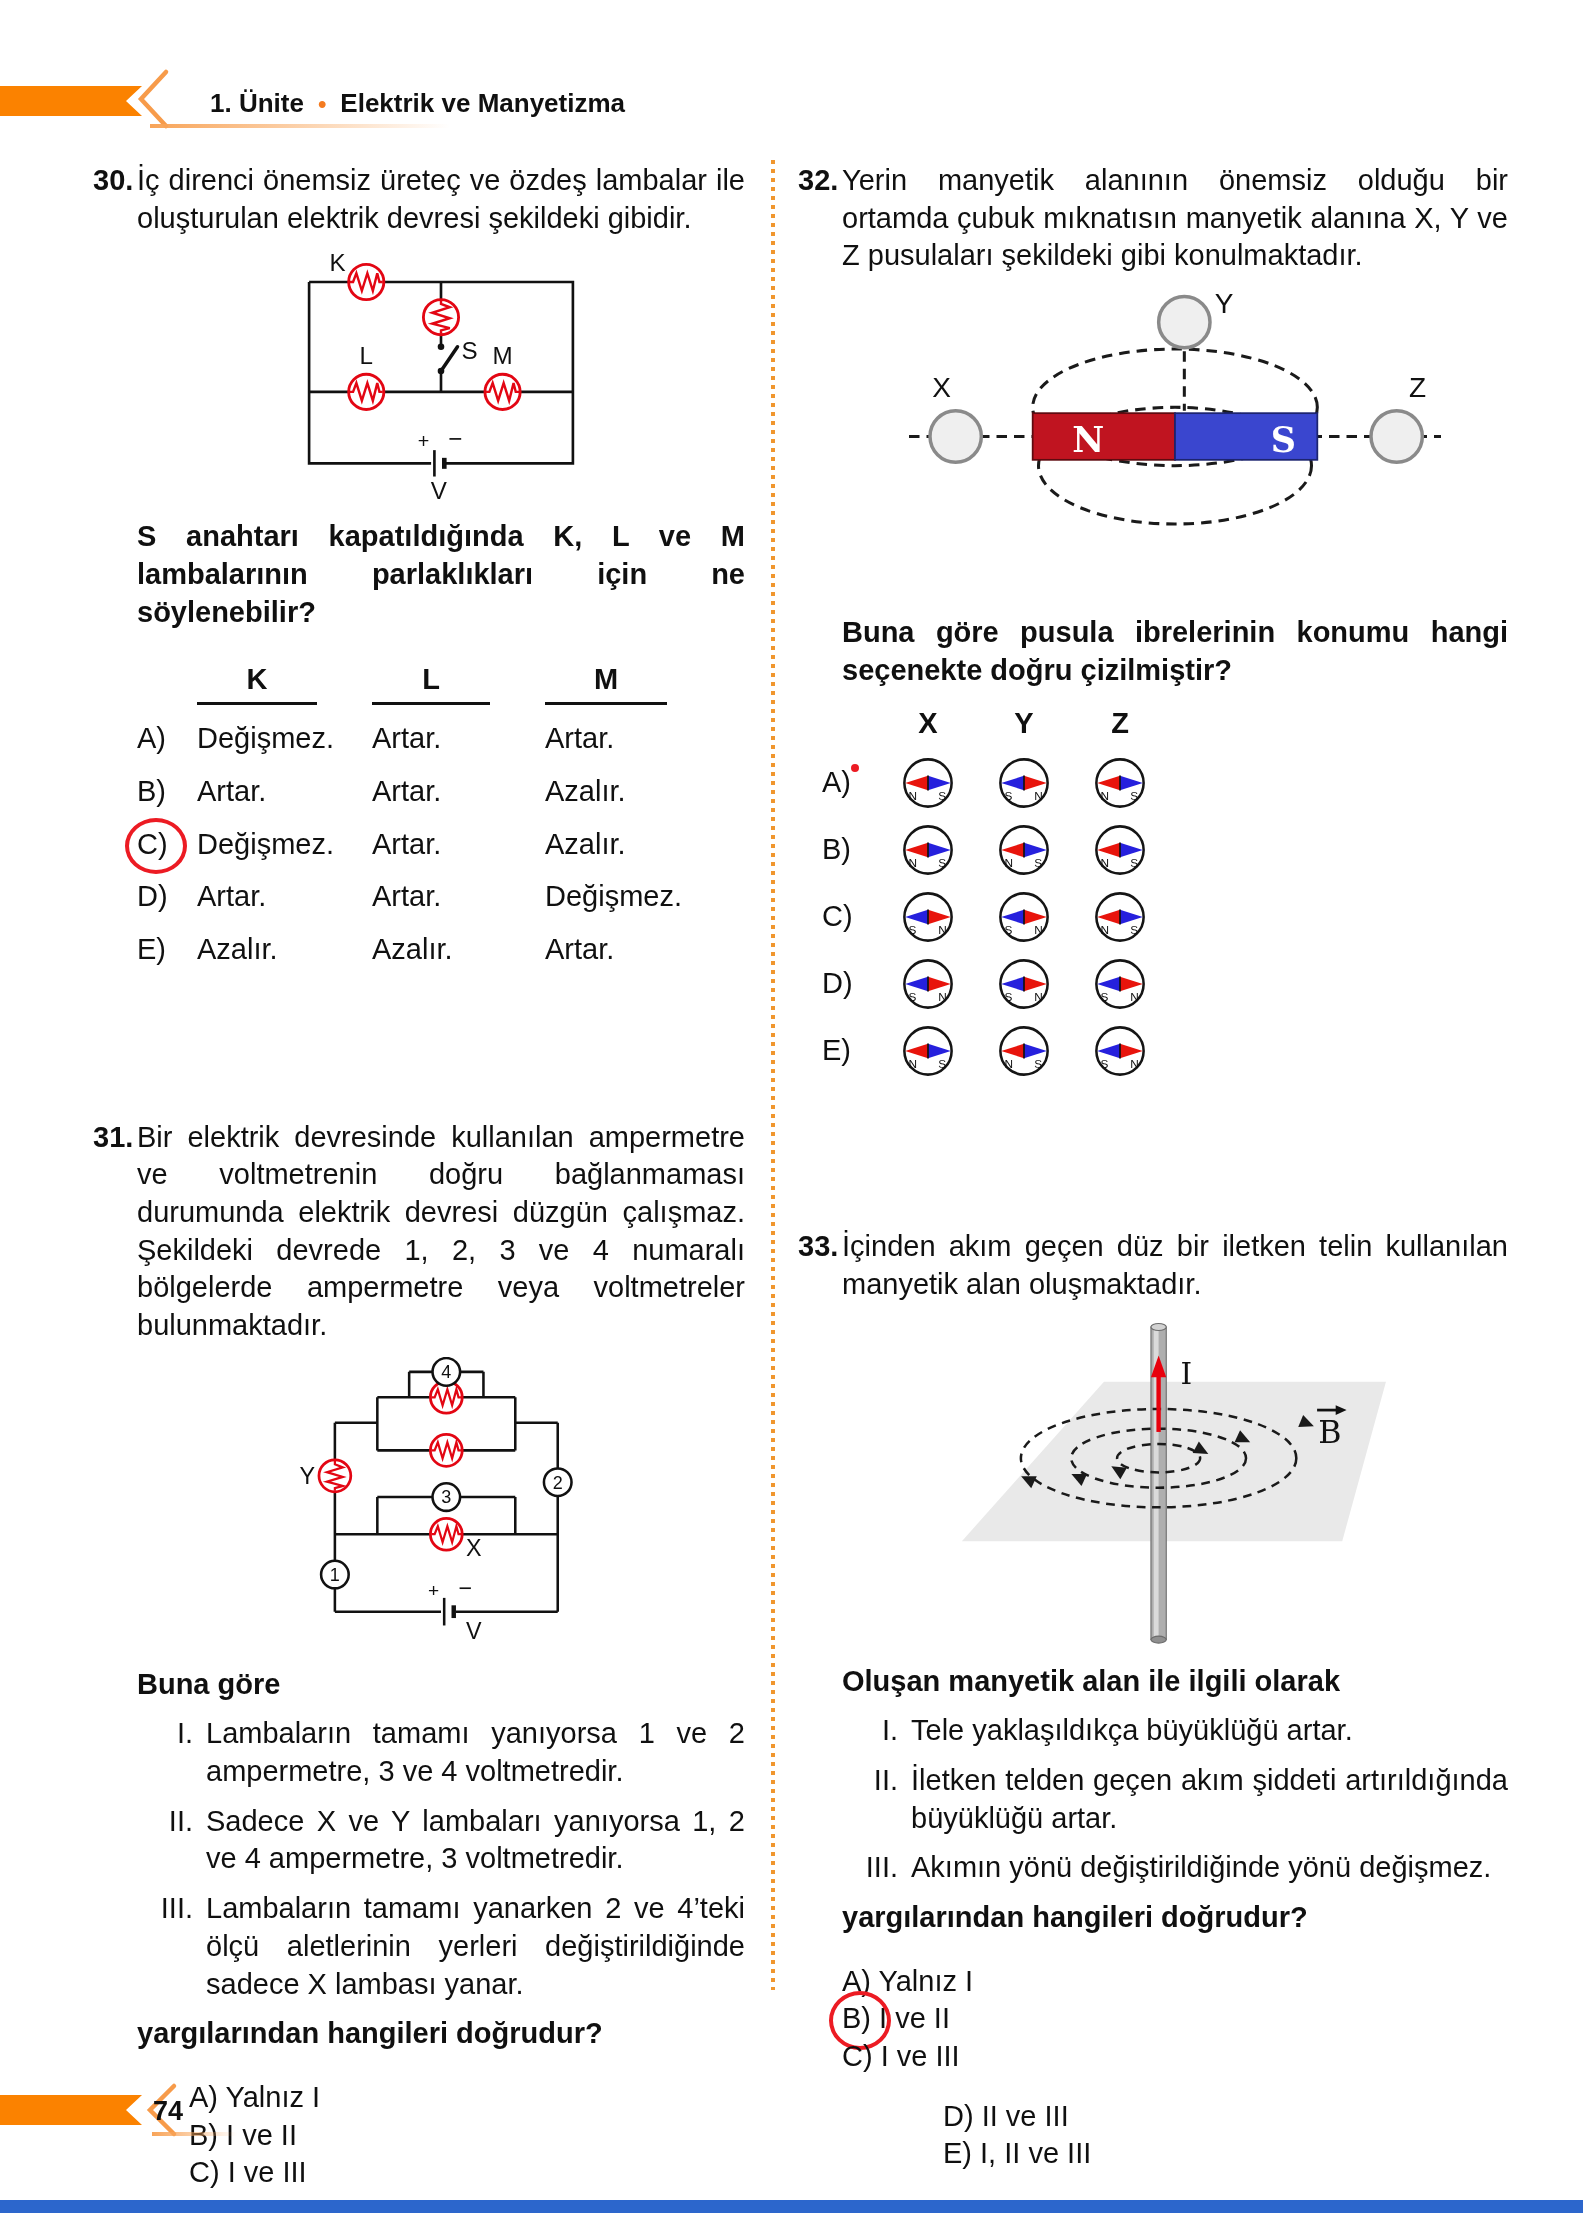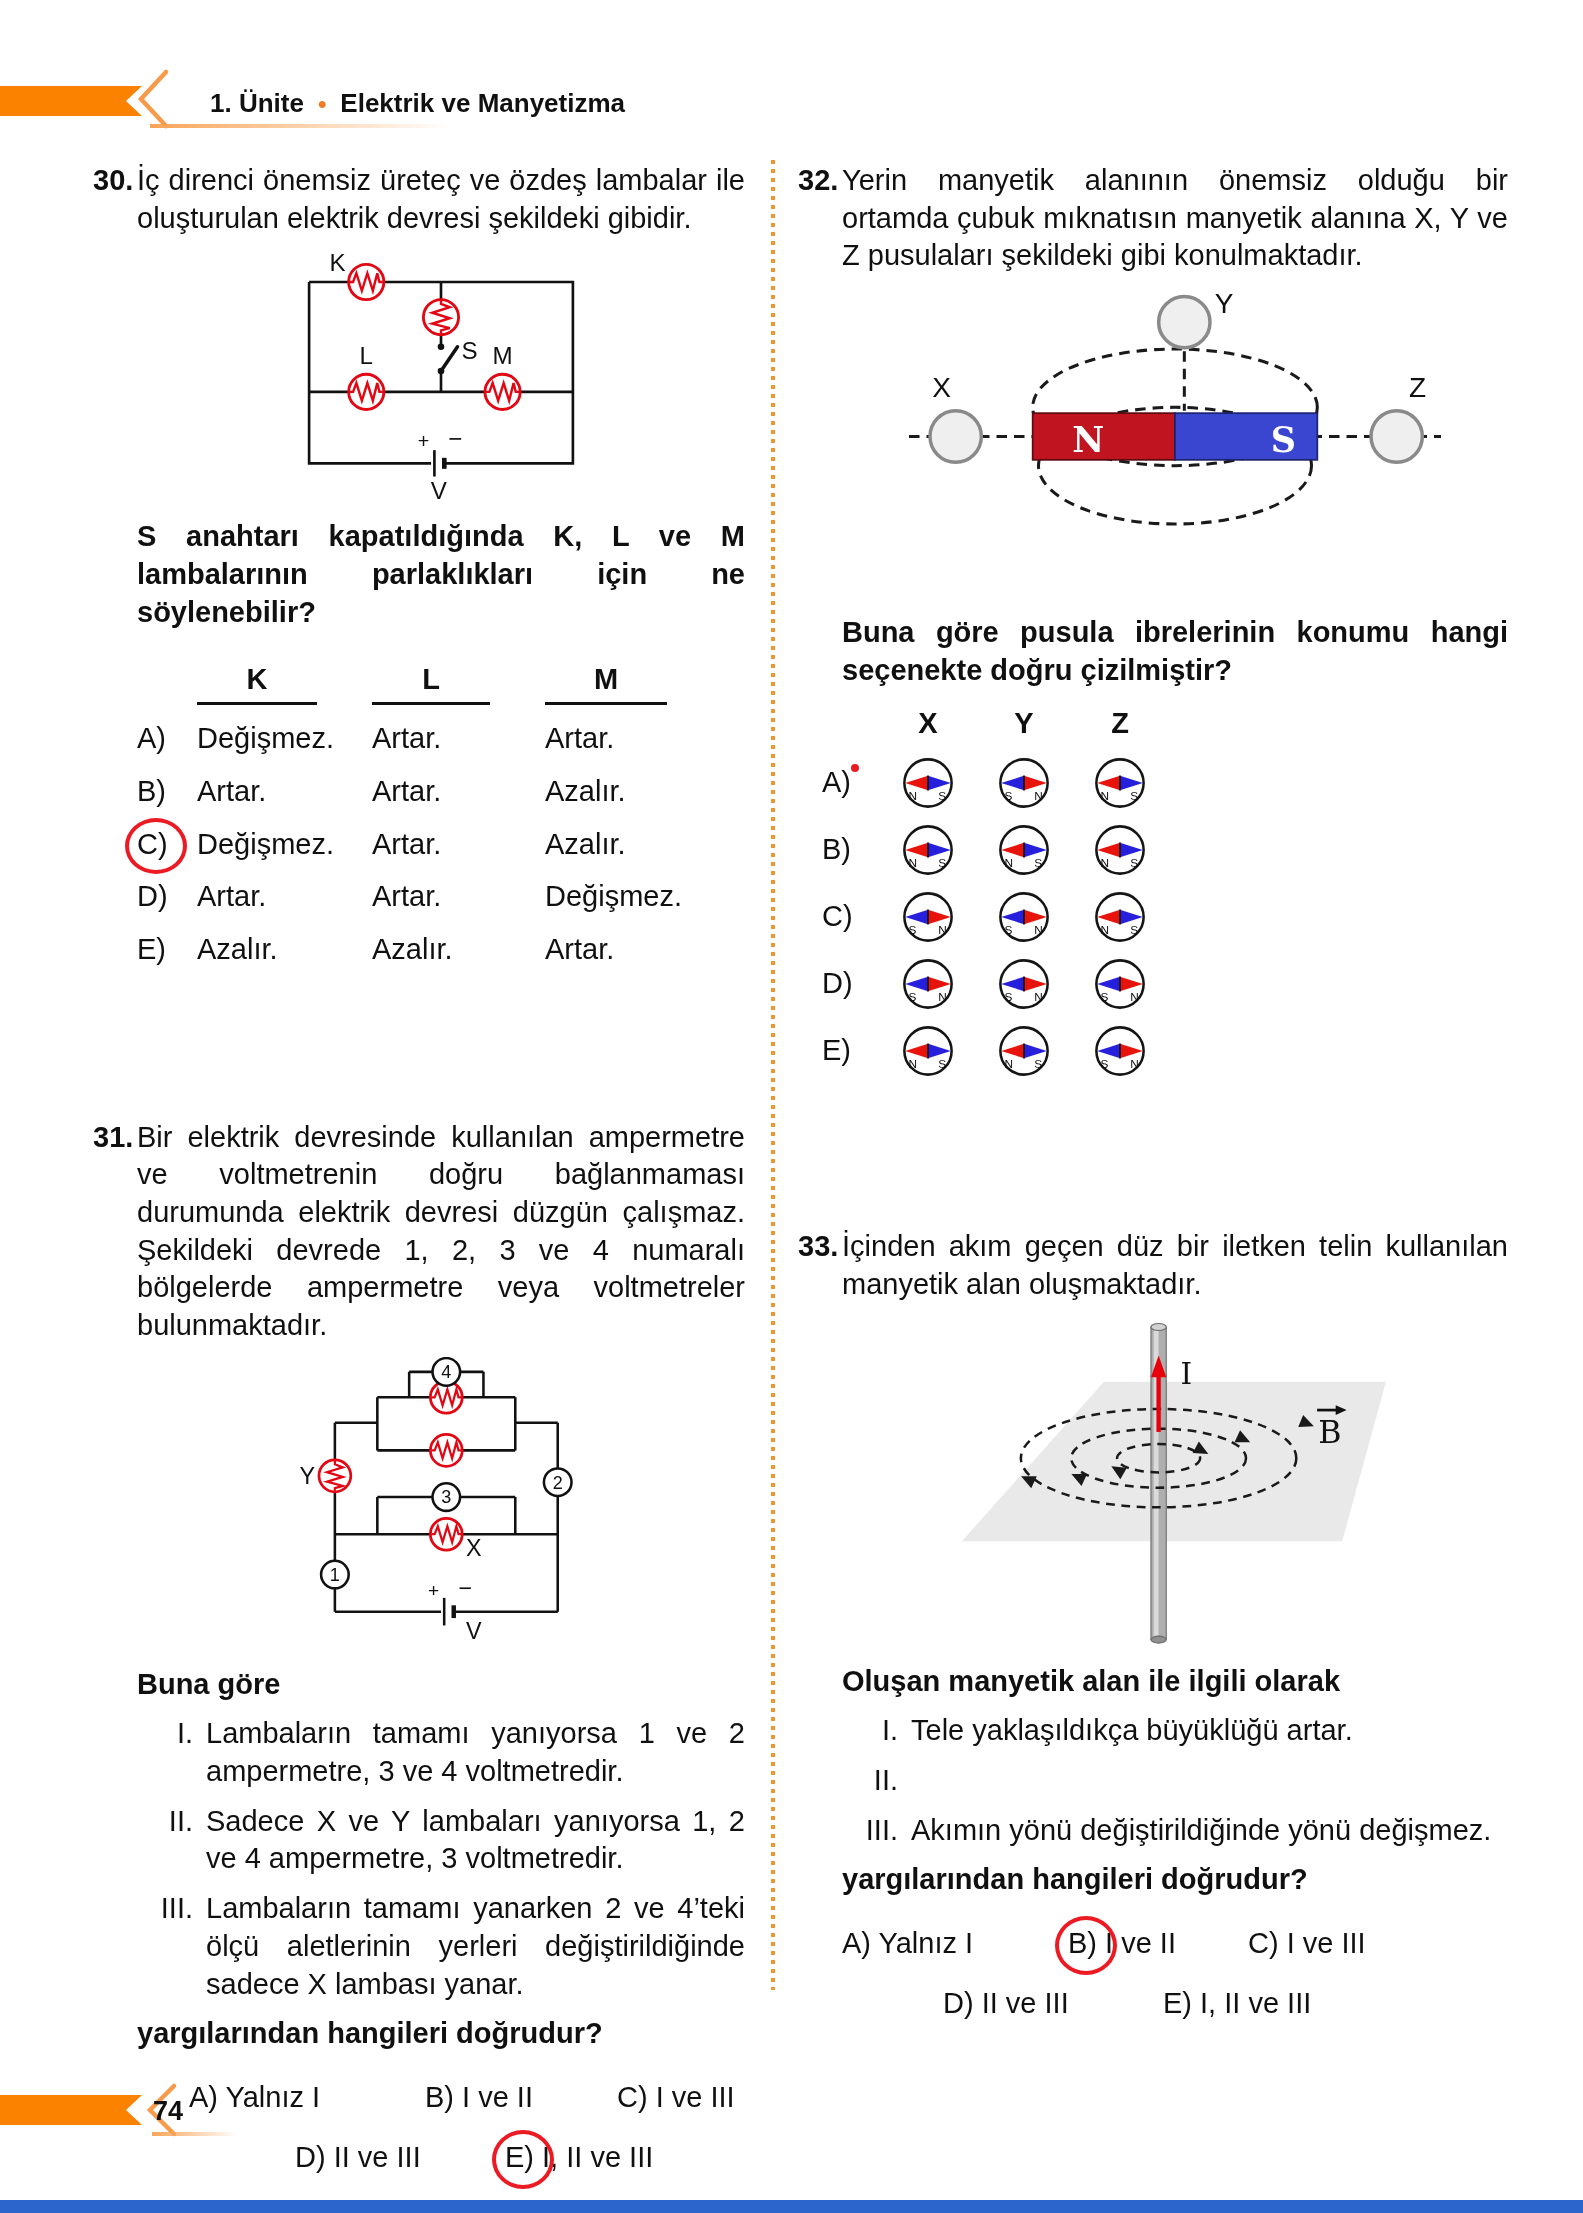--- a/index.html
+++ b/index.html
@@ -36,21 +36,21 @@
   .bold{font-weight:bold;}
   .mt{margin-top:14px;}
   svg.fig{display:block;margin:12px auto 6px auto;}
 
   
   .item{display:flex;margin-top:12px;}
   .item .rn{width:56px;text-align:right;padding-right:13px;flex:none;}
   .item .it{flex:1;text-align:justify;}
 
   
-  .optrow{display:flex;margin-top:26px;}
+  .optrow{display:flex;margin-top:26px;flex-direction:column;}
   .opt{white-space:nowrap;}
   .letter{position:relative;display:inline-block;}
   .circled .letter::after{content:"";position:absolute;border:4px solid #ec1b23;border-radius:50%;}
   .opt.circled .letter::after{left:-13px;top:-9px;width:54px;height:51px;}
   .or31-1{padding-left:52px;} .or31-1 .opt:nth-child(1){width:236px;} .or31-1 .opt:nth-child(2){width:192px;}
   .or31-2{padding-left:158px;} .or31-2 .opt:nth-child(1){width:210px;}
   .or33-1{padding-left:0;} .or33-1 .opt:nth-child(1){width:226px;} .or33-1 .opt:nth-child(2){width:180px;}
   .or33-2{padding-left:101px;} .or33-2 .opt:nth-child(1){width:220px;}
 
   
@@ -512,20 +512,21 @@
       </svg>
 
       <p class="qtext bold" style="margin-top:8px">Oluşan manyetik alan ile ilgili olarak</p>
 
       <div class="item">
         <span class="rn">I.</span>
         <span class="it">Tele yaklaşıldıkça büyüklüğü artar.</span>
       </div>
       <div class="item">
         <span class="rn">II.</span>
+        <span class="it">İletken telden geçen akım şiddeti artırıldığında büyüklüğü artar.</span>
       </div>
       <div class="item">
         <span class="rn">III.</span>
         <span class="it">Akımın yönü değiştirildiğinde yönü değişmez.</span>
       </div>
 
       <p class="bold" style="margin-top:12px">yargılarından hangileri doğrudur?</p>
 
       <div class="optrow or33-1">
         <span class="opt"><span class="letter">A)</span> <span>Yalnız I</span></span>

